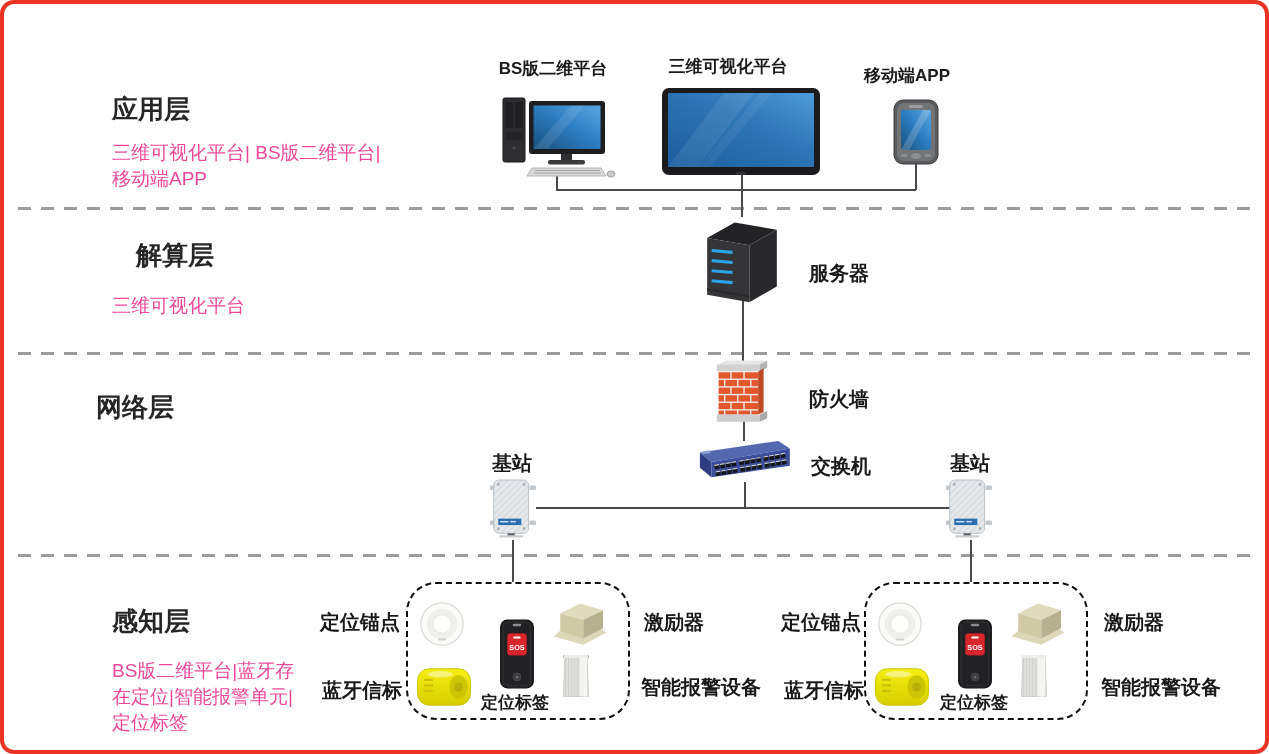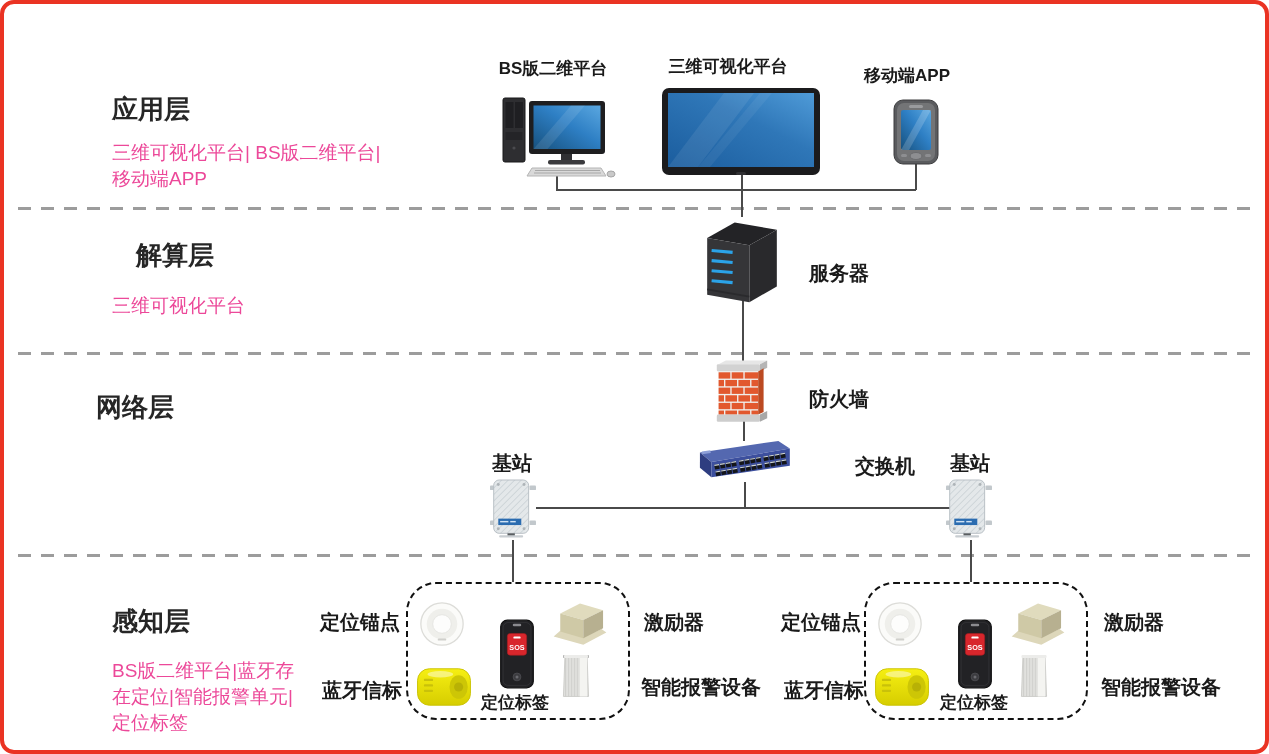--- a/index.html
+++ b/index.html
@@ -236,21 +236,21 @@
             <rect x="44" y="7" width="5" height="1.2"></rect>
           <rect x="52" y="7" width="5" height="1.2"></rect>
             <rect x="58" y="7" width="5" height="1.2"></rect>
             <rect x="64" y="7" width="5" height="1.2"></rect>
             <rect x="70" y="7" width="5" height="1.2"></rect>
         </g>
       </g>
       <rect x="8" y="13" width="9" height="3" transform="rotate(-8 8 13)" fill="#8ea0d8"></rect>
     </svg>
   </div>
-  <div class="label" style="left:807px;top:449px;margin-left:44px;">交换机</div>
+  <div class="label" style="left:807px;top:449px;">交换机</div>
 
   <div class="label center" style="left:485px;top:446px;width:46px;">基站</div>
   <div class="icon" style="left:486px;top:473px;width:46px;height:63px;">
     <svg viewBox="0 0 50 66">
       <rect x="0" y="8" width="7" height="5" rx="1" fill="#c2c8cc"></rect>
         <rect x="43" y="8" width="7" height="5" rx="1" fill="#c2c8cc"></rect>
       <rect x="0" y="46" width="7" height="5" rx="1" fill="#c2c8cc"></rect>
         <rect x="43" y="46" width="7" height="5" rx="1" fill="#c2c8cc"></rect>
       <rect x="4" y="2" width="38" height="58" rx="6" fill="url(#hatch)" stroke="#b5bcc2"></rect>
       <rect x="9" y="44" width="25" height="7" fill="#2b6cb0"></rect>

